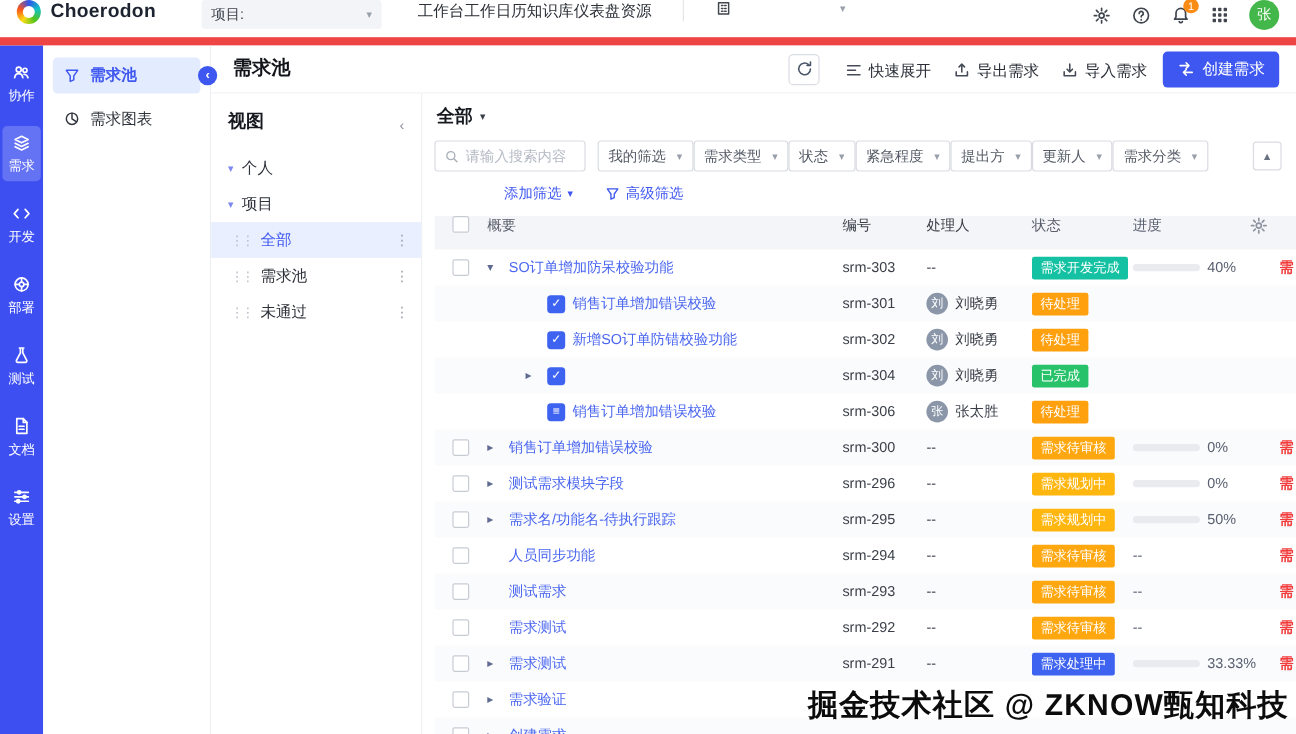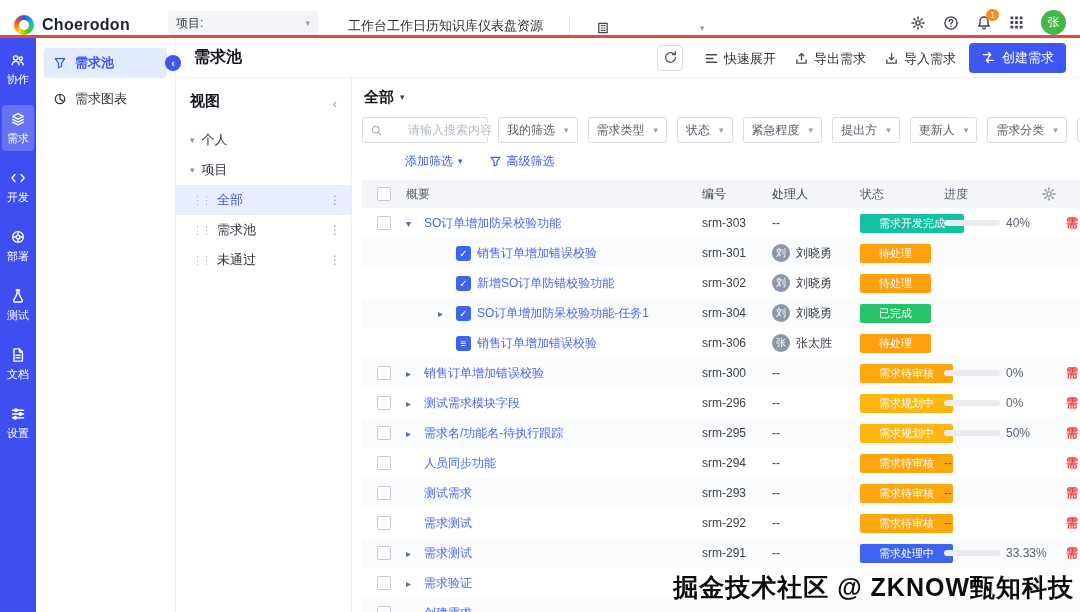--- a/index.html
+++ b/index.html
@@ -1,21 +1,21 @@
 <!DOCTYPE html>
 <html><head>
 <meta charset="utf-8">
 <style>
   * { box-sizing: border-box; margin: 0; padding: 0; }
   html,body { width:1080px; height:612px; overflow:hidden; }
   body { font-family:"Liberation Sans","DejaVu Sans",sans-serif; background:#fff; color:#2b2f36; }
   .app { position:relative; width:1080px; height:612px; overflow:hidden; background:#fff; }
 
   
-  .topbar { height:38px; display:flex; align-items:flex-end; padding:0 14px; background:#fff; border-bottom:3px solid #ef4444; gap:8px; }
+  .topbar { height:38px; display:flex; align-items:flex-start; padding:0 14px; background:#fff; border-bottom:7px solid #ef4444; gap:8px; }
   .logo { display:flex; align-items:center; gap:8px; margin-right:30px; }
   .logo-mark { width:20px; height:20px; border-radius:50%; background:conic-gradient(#2f54eb,#13c2c2,#52c41a,#fadb14,#fa541c,#2f54eb); position:relative; }
   .logo-mark::after { content:""; position:absolute; inset:5px; border-radius:50%; background:#fff; }
   .logo-text { font-size:16px; font-weight:700; color:#1c2230; letter-spacing:.3px; }
   .project-select { width:150px; height:24px; background:#f3f4f7; border-radius:3px; display:flex; align-items:center; padding:0 8px; font-size:12px; color:#3a3f48; margin-right:22px; }
   .project-select .caret { margin-left:auto; }
   .caret { color:#9aa0ab; font-size:9px; line-height:1; }
   .topmenu { display:flex; font-size:13px; color:#2b2f36; }
   .topmenu-item { cursor:default; white-space:nowrap; }
   .top-divider { width:1px; height:18px; background:#e4e6ea; margin:0 18px; }
@@ -65,46 +65,46 @@
   .view-item.active { background:#e9efff; color:#3e57f0; }
   .drag-handle { color:#b9bdc7; font-size:11px; letter-spacing:-2px; }
   .kebab { margin-left:auto; color:#9aa0ab; font-size:12px; }
 
   
   .list-area { flex:1; min-width:0; display:flex; flex-direction:column; padding:10px 0 0 10px; overflow:hidden; background:#fff; }
   .list-head { display:flex; align-items:center; gap:6px; font-size:15px; font-weight:700; color:#15181f; margin:0 0 10px 2px; }
   .list-head .caret { color:#3a3f48; }
   .filter-row { display:flex; align-items:center; gap:10px; margin-bottom:8px; padding-right:12px; flex:none; }
   .search-box { width:126px; height:26px; border:1px solid #d9dce3; border-radius:3px; display:flex; align-items:center; gap:5px; padding:0 7px; color:#aab0ba; flex:none; }
-  .search-box input { border:none; outline:none; width:86px; font-size:12px; color:#3a3f48; font-family:inherit;margin-left:20px; }
+  .search-box input { border:none; outline:none; width:86px; font-size:12px; color:#3a3f48; font-family:inherit; }
   .search-box input::placeholder { color:#b4bac4; }
   .chip { height:26px; border:1px solid #d9dce3; border-radius:3px; display:flex; align-items:center; gap:9px; padding:0 8px; font-size:12px; color:#555b66; background:#fff; white-space:nowrap; }
   .filter-collapse { margin-left:auto; width:24px; height:24px; border:1px solid #d9dce3; border-radius:3px; display:flex; align-items:center; justify-content:center; color:#6a7180; font-size:9px; }
-  .filter-links { display:flex; gap:26px; margin:2px 0 10px 43px; font-size:12px; color:#3e57f0; align-items:center; flex:none; }
+  .filter-links { display:flex; gap:26px; margin:2px 0 10px 58px; font-size:12px; color:#3e57f0; align-items:center; flex:none; }
   .filter-link { display:flex; align-items:center; gap:5px; }
   .filter-link .caret { color:#3e57f0; }
 
   
   .table { flex:1; min-width:0; overflow:hidden; }
-  .thead { display:flex; align-items:center; height:28px; background:#f4f5f8; font-size:12px; color:#595f6b; }
+  .thead { display:flex; align-items:flex-start; height:28px; background:#f4f5f8; font-size:12px; color:#595f6b; }
   .row { display:flex; align-items:center; height:30px; font-size:12px; background:#fff; }
   .row:nth-child(even) { background:#fafbfd; }
   .c-check { width:44px; flex:none; display:flex; justify-content:center; }
   .checkbox { width:14px; height:14px; border:1px solid #c6cbd4; border-radius:2px; background:#fff; }
   .c-sum { flex:1; min-width:0; display:flex; align-items:center; gap:6px; padding-right:8px; }
   .c-sum.ind1 { padding-left:32px; }
   .expand-caret { color:#5f6b92; font-size:10px; width:12px; flex:none; }
   .caret-space { width:12px; flex:none; }
   .sum-link { color:#4a66f0; white-space:nowrap; overflow:hidden; text-overflow:ellipsis; }
   .type-icon { width:15px; height:15px; border-radius:3px; background:#3e63f0; color:#fff; font-size:10px; line-height:15px; text-align:center; flex:none; }
   .c-code { width:70px; flex:none; color:#3a3f48; }
   .c-assignee { width:88px; flex:none; display:flex; align-items:center; gap:6px; color:#3a3f48; }
   .row-avatar { width:18px; height:18px; border-radius:50%; background:#8b97a8; color:#fff; font-size:10px; display:flex; align-items:center; justify-content:center; flex:none; }
   .c-status { width:84px; flex:none; }
-  .status-badge { display:inline-block; color:#fff; font-size:11px; padding:2px 19px; border-radius:2px; white-space:nowrap; }
+  .status-badge { display:inline-block; color:#fff; font-size:11px; padding:2px 7px; border-radius:2px; white-space:nowrap; }
   .c-progress { width:88px; flex:none; display:flex; align-items:center; gap:6px; color:#596070; }
   .track { width:56px; height:6px; background:#e9ebef; border-radius:3px; overflow:hidden; flex:none; }
   .fill { height:100%; background:#1fc2a6; border-radius:3px; }
   .c-gear { width:34px; flex:none; display:flex; justify-content:center; color:#8d93a0; }
   .c-clip { width:14px; flex:none; overflow:hidden; }
   .clip-frag { color:#f23c3c; font-weight:700; white-space:nowrap; }
 
   
   .watermark { position:absolute; right:6px; bottom:8px; font-size:25px; font-weight:800; color:#0c0c0c; letter-spacing:1px; z-index:60; text-shadow:0 1px 0 rgba(255,255,255,.65); white-space:nowrap; }
 </style>
@@ -366,21 +366,21 @@
           <div class="filter-row">
             <div class="search-box">
               <span class="top-icon" id="search-icon" style="color:#aab0ba">
                   <svg width="13" height="13" viewBox="0 0 16 16" fill="none" stroke="currentColor" stroke-width="1.4" stroke-linecap="round" stroke-linejoin="round">
                     <circle cx="7" cy="7" r="4.1"></circle>
                     <path d="M10.1 10.1l3.2 3.2"></path>
                   </svg>
                 </span>
               <input placeholder="请输入搜索内容" style="">
             </div>
-            <span id="chips" style="display:flex;gap:10px;">
+            <span id="chips" style="display:flex;">
                 <span class="chip">
      <span>我的筛选</span>
      <span class="caret">▾</span>
    </span>
                 <span class="chip">
      <span>需求类型</span>
      <span class="caret">▾</span>
    </span>
                 <span class="chip">
      <span>状态</span>
@@ -494,21 +494,20 @@
     <div class="c-status"><span class="status-badge" style="background:#FFA00F">待处理</span></div>
     <div class="c-progress"></div>
     <div class="c-gear"></div>
     <div class="c-clip"></div>
   </div>
                 <div class="row">
     <div class="c-check"></div>
     <div class="c-sum ind1">
                     <span class="expand-caret">▸</span>
                     <span class="type-icon">✓</span>
-                    <span class="sum-link">SO订单增加防呆校验功能-任务1</span>
                   </div>
     <div class="c-code">srm-304</div>
     <div class="c-assignee">
                     <span class="row-avatar">刘</span>
                     <span>刘晓勇</span>
                   </div>
     <div class="c-status"><span class="status-badge" style="background:#27C26A">已完成</span></div>
     <div class="c-progress"></div>
     <div class="c-gear"></div>
     <div class="c-clip"></div>

